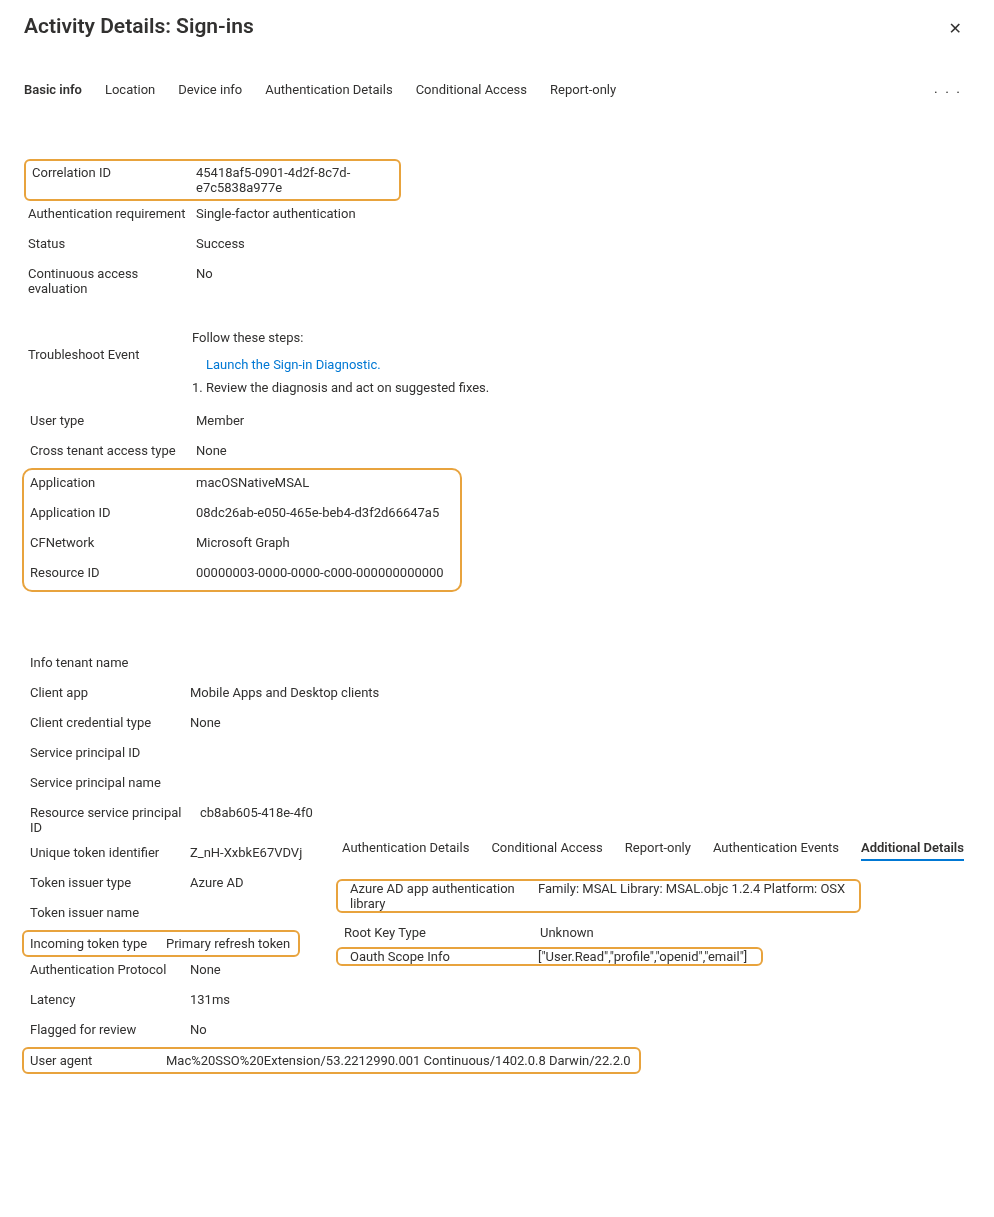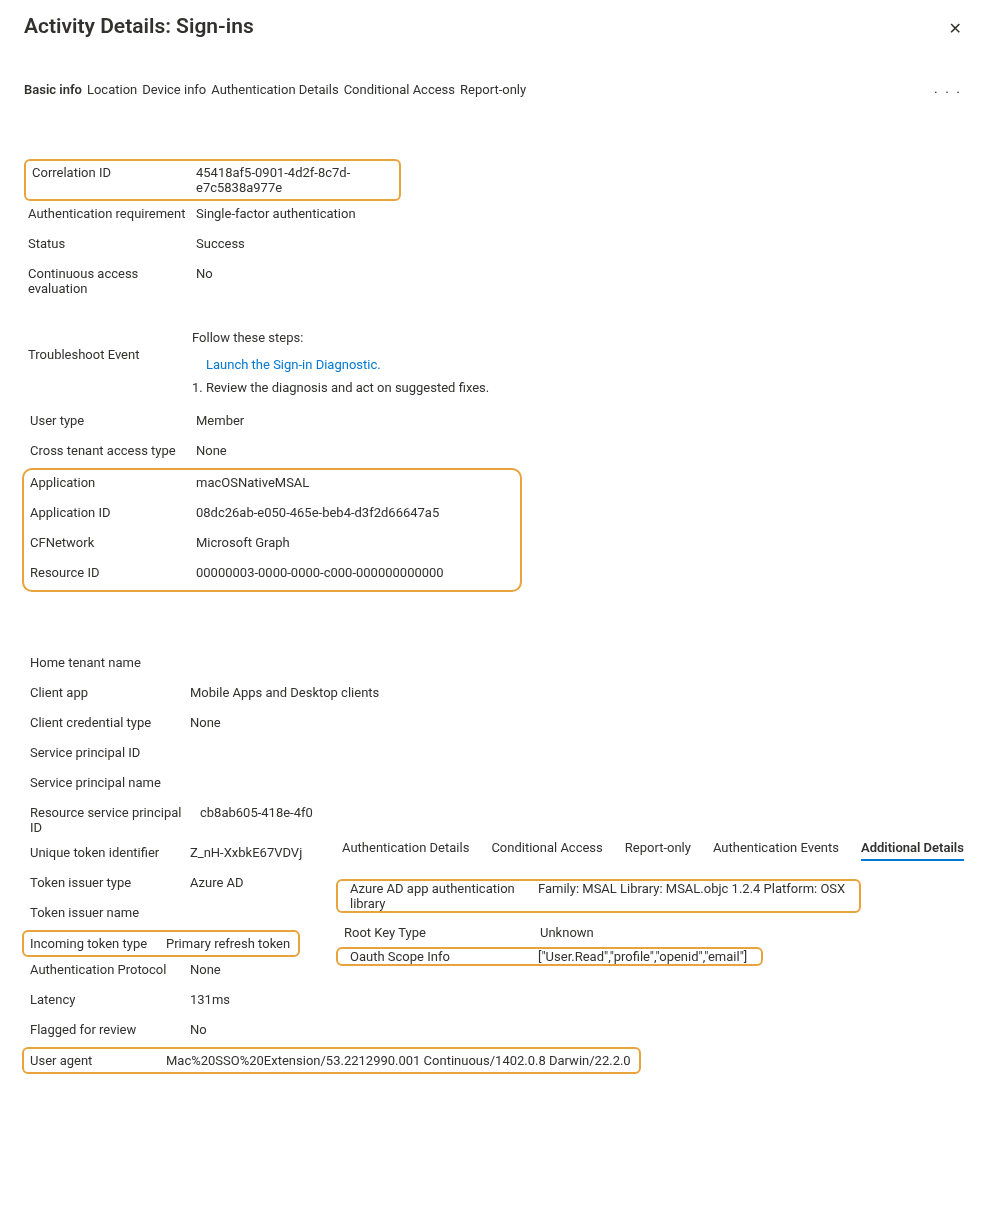--- a/index.html
+++ b/index.html
@@ -26,21 +26,21 @@
     font-size: 16px;
     color: #323130;
     cursor: pointer;
     padding: 4px 8px;
     margin-top: -4px;
   }
   .tab-row {
     display: flex;
     align-items: flex-end;
     margin: 28px 0 0;
-    gap: 5px;
+    gap: 23px;
   }
   .tab {
     font-size: 13px;
     color: #323130;
     cursor: pointer;
     padding: 4px 0;
   }
   .tab.active { font-weight: 600; }
   .tab-more {
     margin-left: auto;
@@ -69,21 +69,21 @@
   .hl-row {
     display: inline-flex;
     border: 2px solid #e8a33d;
     border-radius: 6px;
   }
   .hl-group {
     border: 2px solid #e8a33d;
     border-radius: 10px;
     padding: 0;
     margin-left: -2px;
-    width: 500px;
+    width: 440px;
   }
   .hl-group .row .label {
     padding-left: 6px;
   }
   .troubleshoot-steps {
     padding-left: 30px;
   }
   .troubleshoot-steps .intro {
     margin: 6px 0 12px;
   }
@@ -237,21 +237,21 @@
     </div>
     <div class="row">
       <span class="label">Resource ID</span>
       <span class="value">00000003-0000-0000-c000-000000000000</span>
     </div>
   </div>
 </div>
 
 <div class="group-60 narrow">
   <div class="row">
-    <span class="label">Home tenant name</span>
+    <span class="label">Info tenant name</span>
     <span class="value"></span>
   </div>
   <div class="row">
     <span class="label">Client app</span>
     <span class="value">Mobile Apps and Desktop clients</span>
   </div>
   <div class="row">
     <span class="label">Client credential type</span>
     <span class="value">None</span>
   </div>

